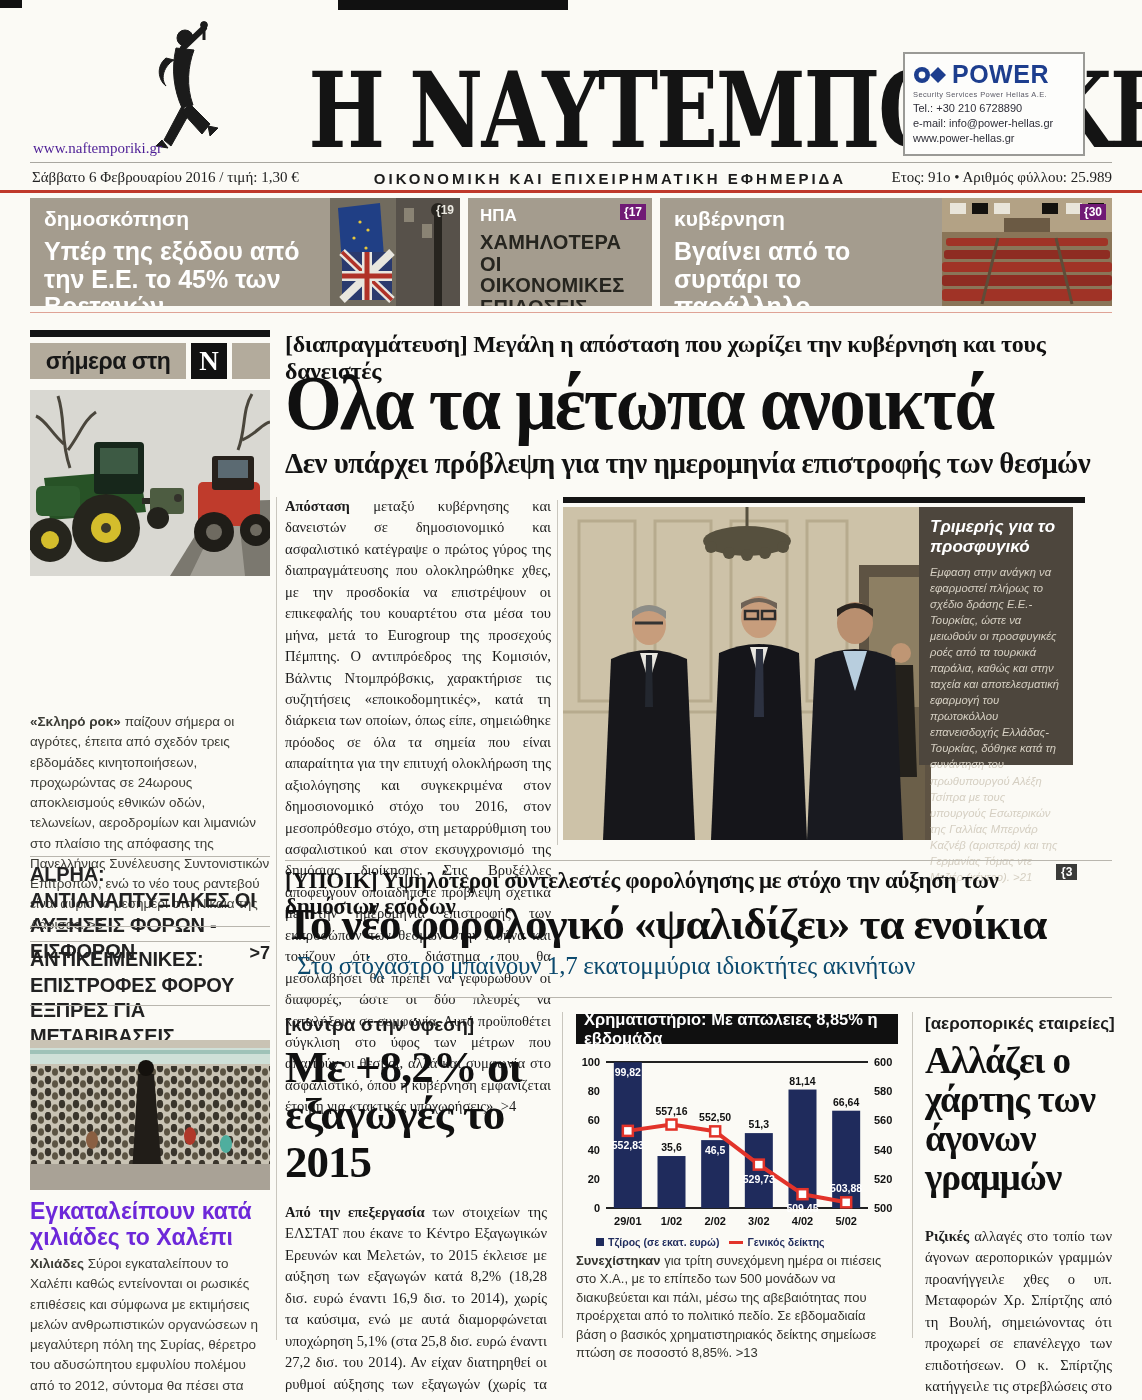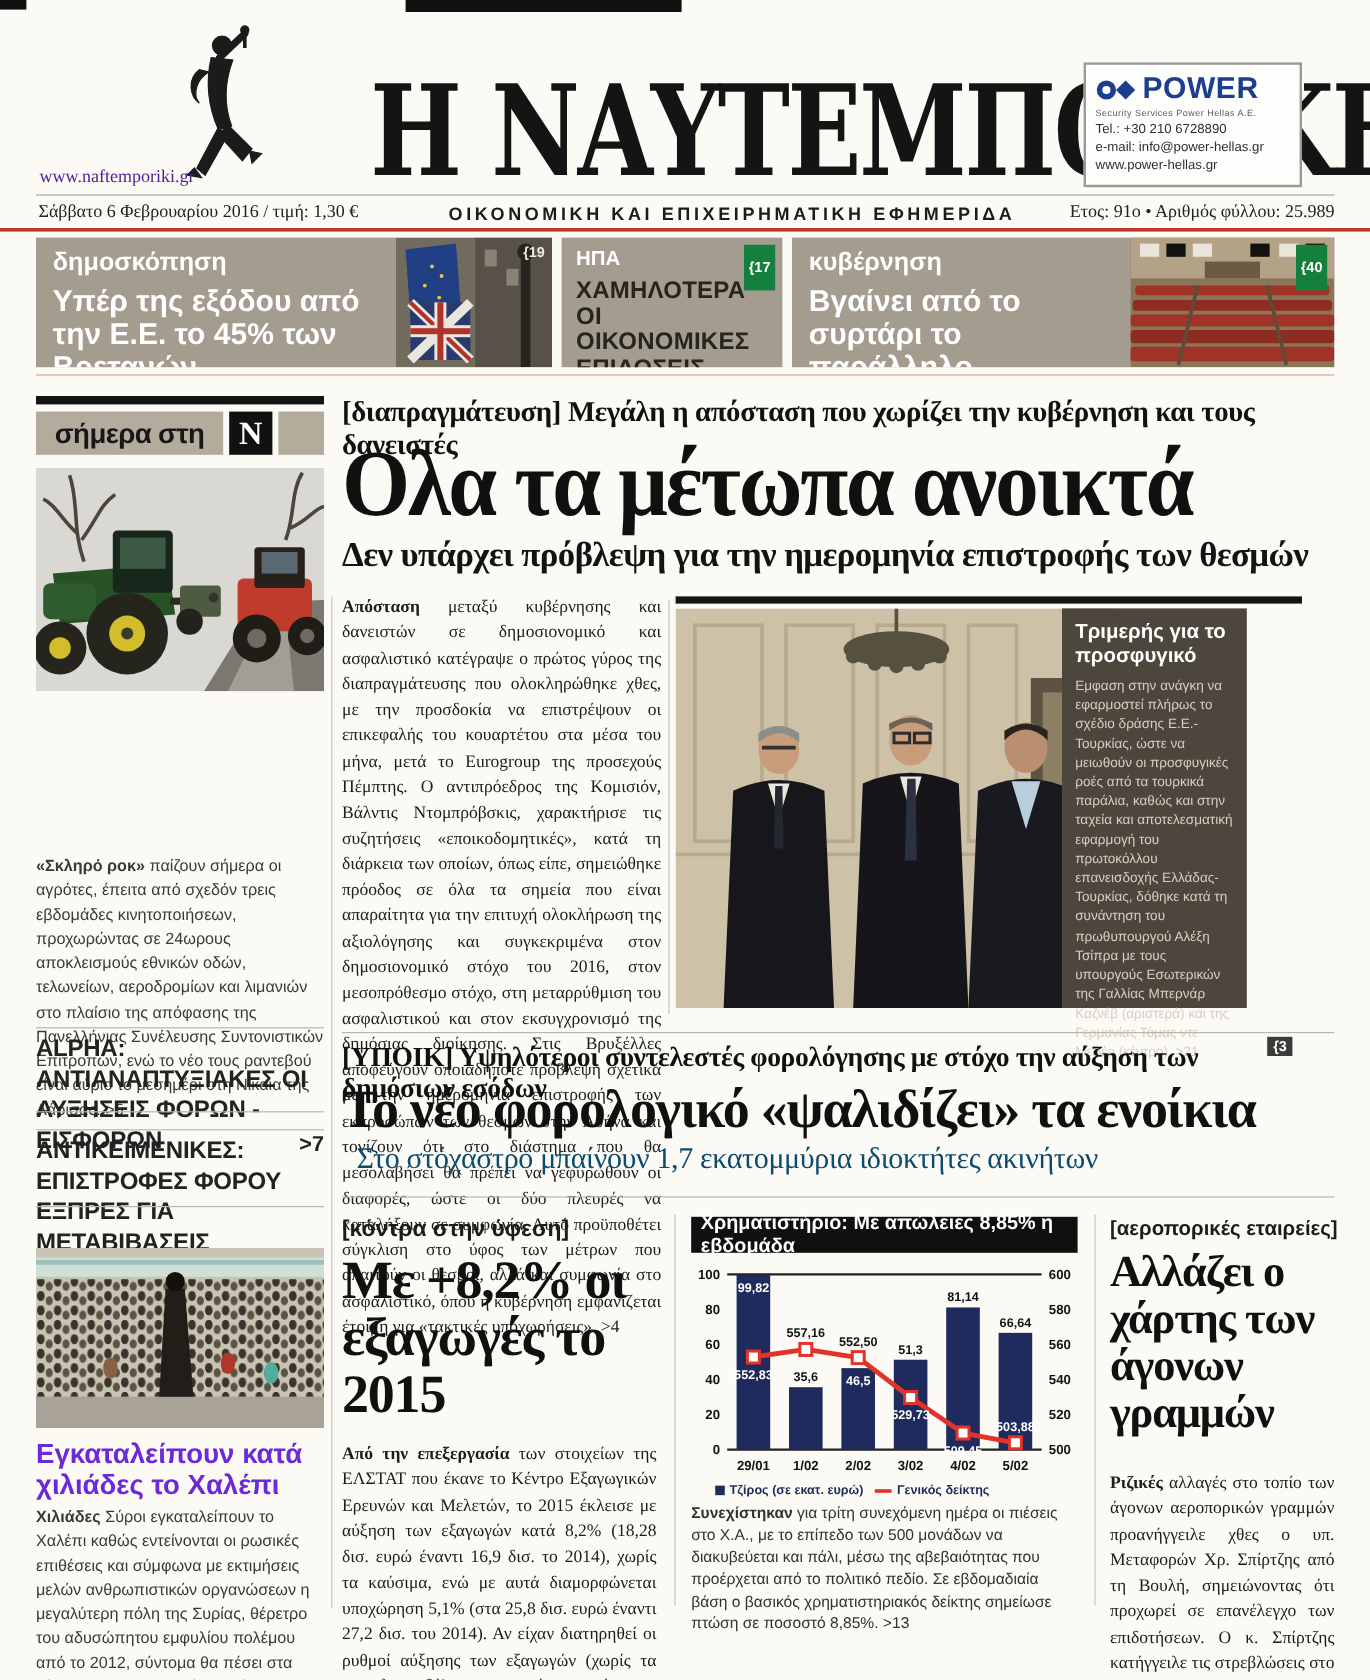--- a/index.html
+++ b/index.html
@@ -17,21 +17,21 @@
   .power-line{color:#2e2e38;font-size:11px;margin-top:3px;}
   .mast-rule{height:1px;background:#a9a7a0;}
   .red-rule{background:#bf392b;}
   .tagline{font-weight:bold;letter-spacing:3px;font-size:15px;color:#1c1c1c;}
 
   
   .strip-box{background:#a49c8e;overflow:hidden;}
   .strip-label{color:#fff;font-weight:bold;font-size:21px;}
   .strip-head{color:#fff;font-weight:bold;font-size:25px;line-height:1.1;}
   .strip-head-dark{color:#26251f;font-weight:bold;font-size:20px;line-height:1.08;letter-spacing:.2px;}
-  .badge-orange{background:#15803d;color:#fff;font-size:12px;font-weight:bold;padding:12px 4px;}
+  .badge-orange{background:#701a75;color:#fff;font-size:12px;font-weight:bold;padding:1px 4px;}
   .badge-dark{background:#3b3b39;color:#fff;font-size:12px;font-weight:bold;padding:1px 5px;}
   .badge-plain{color:#eceae2;font-size:12px;font-weight:bold;}
 
   
   .black-bar{background:#141414;}
   .today-seg{background:#b3ab9c;}
   .today-text{font-weight:bold;font-size:23px;color:#171717;letter-spacing:-.5px;}
   .n-box{background:#111;color:#fff;font-family:"Liberation Serif",serif;font-weight:bold;font-size:27px;
          display:flex;align-items:center;justify-content:center;}
   .side-head{font-family:"Liberation Serif",serif;font-weight:bold;font-size:30px;line-height:1.1;letter-spacing:-.5px;}
@@ -165,21 +165,21 @@
         <rect x="62" y="20" width="46" height="14" fill="#6b5a44"></rect>
         <rect x="4" y="40" width="162" height="8" rx="3" fill="#a03326"></rect>
         <rect x="2" y="52" width="166" height="9" rx="3" fill="#8e2c22"></rect>
         <rect x="0" y="64" width="170" height="10" rx="3" fill="#a03326"></rect>
         <rect x="0" y="77" width="170" height="11" rx="3" fill="#8e2c22"></rect>
         <rect x="0" y="91" width="170" height="12" rx="3" fill="#a03326"></rect>
         <line x1="56" y1="40" x2="40" y2="106" stroke="#5e4c38" stroke-width="3"></line>
         <line x1="114" y1="40" x2="130" y2="106" stroke="#5e4c38" stroke-width="3"></line>
       </svg>
     </span>
-    <span class="abs badge-orange" style="right:6px;top:6px;">{40</span>
+    <span class="abs badge-orange" style="right:6px;top:6px;">{30</span>
   </div>
   <div class="abs thin-pink" style="left:30px;top:312px;width:1082px;"></div>
 
   <div class="abs black-bar" style="left:30px;top:330px;width:240px;height:7px;"></div>
   <div class="abs" style="left:30px;top:343px;width:240px;height:36px;display:flex;gap:5px;">
     <div class="today-seg" style="width:156px;display:flex;align-items:center;justify-content:center;">
       <span class="today-text">σήμερα στη</span>
     </div>
     <div class="n-box" style="width:36px;height:36px;">Ν</div>
     <div class="today-seg" style="flex:1;"></div>
@@ -318,21 +318,21 @@
       <polygon points="187,140 205,140 196,172" fill="#e9e7e0"></polygon>
       <polygon points="193,142 200,142 201,210 191,210" fill="#2c3140"></polygon>
 
       <ellipse cx="292" cy="116" rx="18" ry="21" fill="#b98f6f"></ellipse>
       <path d="M274 110 Q292 92 310 110 L310 102 Q292 90 274 102 Z" fill="#2a241f"></path>
       <path d="M252 152 Q292 132 332 152 L340 333 L244 333 Z" fill="#191a20"></path>
       <polygon points="280,144 304,144 292,184" fill="#b8cede"></polygon>
     </svg>
   </span>
 
-  <div class="abs caption-col" style="left:885px;top:507px;width:154px;height:333px;">
+  <div class="abs caption-col" style="left:919px;top:507px;width:154px;height:258px;font-style:italic;">
     <div class="caption-title">Τριμερής για το προσφυγικό</div>
     <div class="caption-body">Εμφαση στην ανάγκη να εφαρμοστεί πλήρως το σχέδιο δράσης Ε.Ε.-Τουρκίας, ώστε να μειωθούν οι προσφυγικές ροές από τα τουρκικά παράλια, καθώς και στην ταχεία και αποτελεσματική εφαρμογή του πρωτοκόλλου επανεισδοχής Ελλάδας-Τουρκίας, δόθηκε κατά τη συνάντηση του πρωθυπουργού Αλέξη Τσίπρα με τους υπουργούς Εσωτερικών της Γαλλίας Μπερνάρ Καζνέβ (αριστερά) και της Γερμανίας Τόμας ντε Μεζιέρ (κέντρο). &gt;21</div>
   </div>
 
   <div class="abs rule" style="left:285px;top:860px;width:827px;"></div>
   <div class="abs kicker" style="left:285px;top:868px;width:760px;font-size:23px;">
     <span>[ΥΠΟΙΚ]</span><span> Υψηλότεροι συντελεστές φορολόγησης με στόχο την αύξηση των δημόσιων εσόδων</span>
   </div>
   <span class="abs badge-dark" style="left:1056px;top:864px;">{3</span>
   <div class="abs tax-head" style="left:285px;top:898px;">Το νέο φορολογικό «ψαλιδίζει» τα ενοίκια</div>

